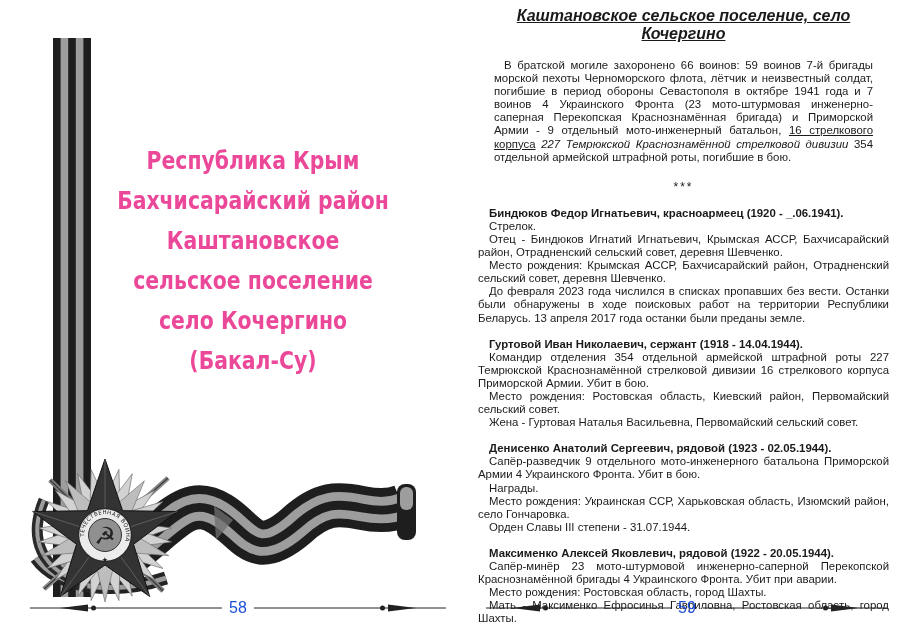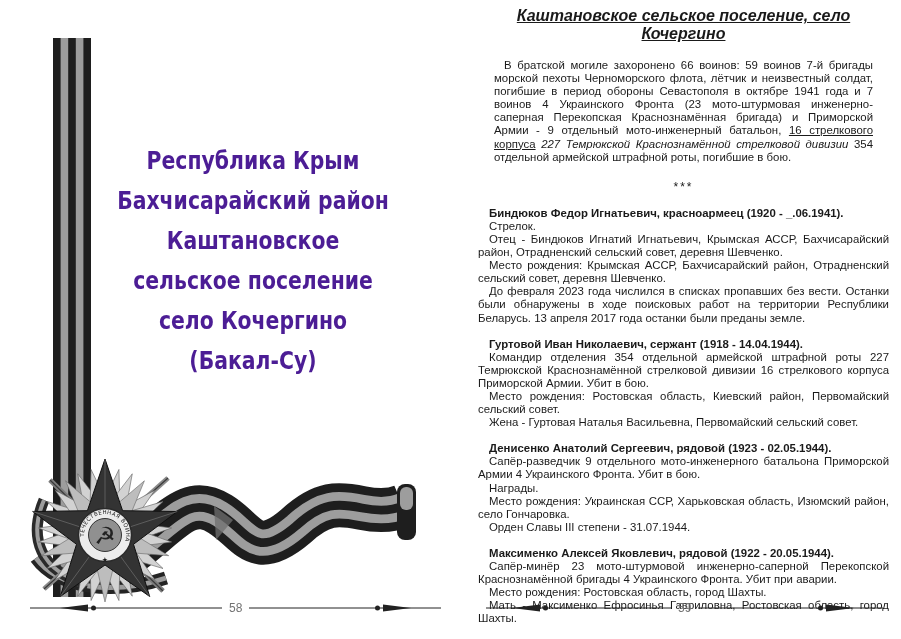--- a/index.html
+++ b/index.html
@@ -7,21 +7,21 @@
     position:relative; width:901px; height:639px; background:#ffffff; overflow:hidden;
     font-family:"Liberation Sans", sans-serif; color:#1a1a1a;
   }
 
   
   .page-left  { position:absolute; left:0; top:0; width:460px; height:639px; }
   .artwork    { position:absolute; left:0; top:0; }
   .title-block{
     position:absolute; left:60px; top:141px; width:386px; text-align:center;
     font-family:"DejaVu Sans", sans-serif; font-weight:bold; font-size:24px;
-    line-height:40px; color:#4c1d95;
+    line-height:40px; color:#ec4899;
   }
   .title-line { transform:scaleX(.85); white-space:nowrap; }
 
   
   .page-right { position:absolute; left:478px; top:7px; width:411px; }
   .rp-header  {
     text-align:center; font-size:16px; font-weight:bold; font-style:italic;
     text-decoration:underline; margin:0 0 15px 0;
   }
   .intro      { margin:16px; font-size:11.4px; line-height:13.1px; text-align:justify; text-indent:10px; }
@@ -32,21 +32,21 @@
   .entry-name { font-size:12px; font-weight:bold; line-height:13.5px; margin:0; }
   .entry p    { margin:0; font-size:11.4px; line-height:13.1px; text-align:justify; text-indent:11px; }
 
   
   .footer {
     position:absolute; top:601px; display:flex; align-items:center; gap:5px;
   }
   .footer-left  { left:30px;  width:418px; }
   .footer-right { left:486px; width:400px;text-align:right; }
   .footer svg   { display:block; flex:0 0 auto; }
-  .pageno       { font-size:12px; line-height:14px; color:#737373; padding:0 2px; }
+  .pageno       { font-size:16px; line-height:14px; color:#1d4ed8; padding:0 2px; }
 </style>
 </head>
 <body>
 
 <div class="page-left">
 
   <svg class="artwork" width="460" height="639" viewBox="0 0 460 639">
 
     <g>
       <path d="M72,38 L72,597" fill="none" stroke="#1e1e1e" stroke-width="38"></path>

